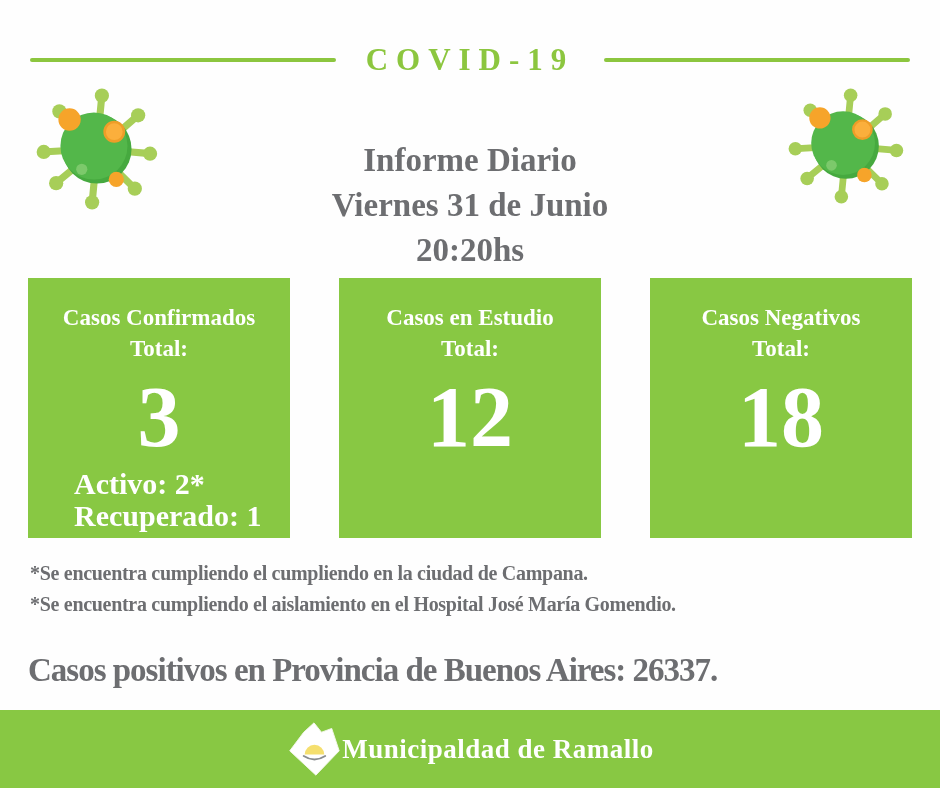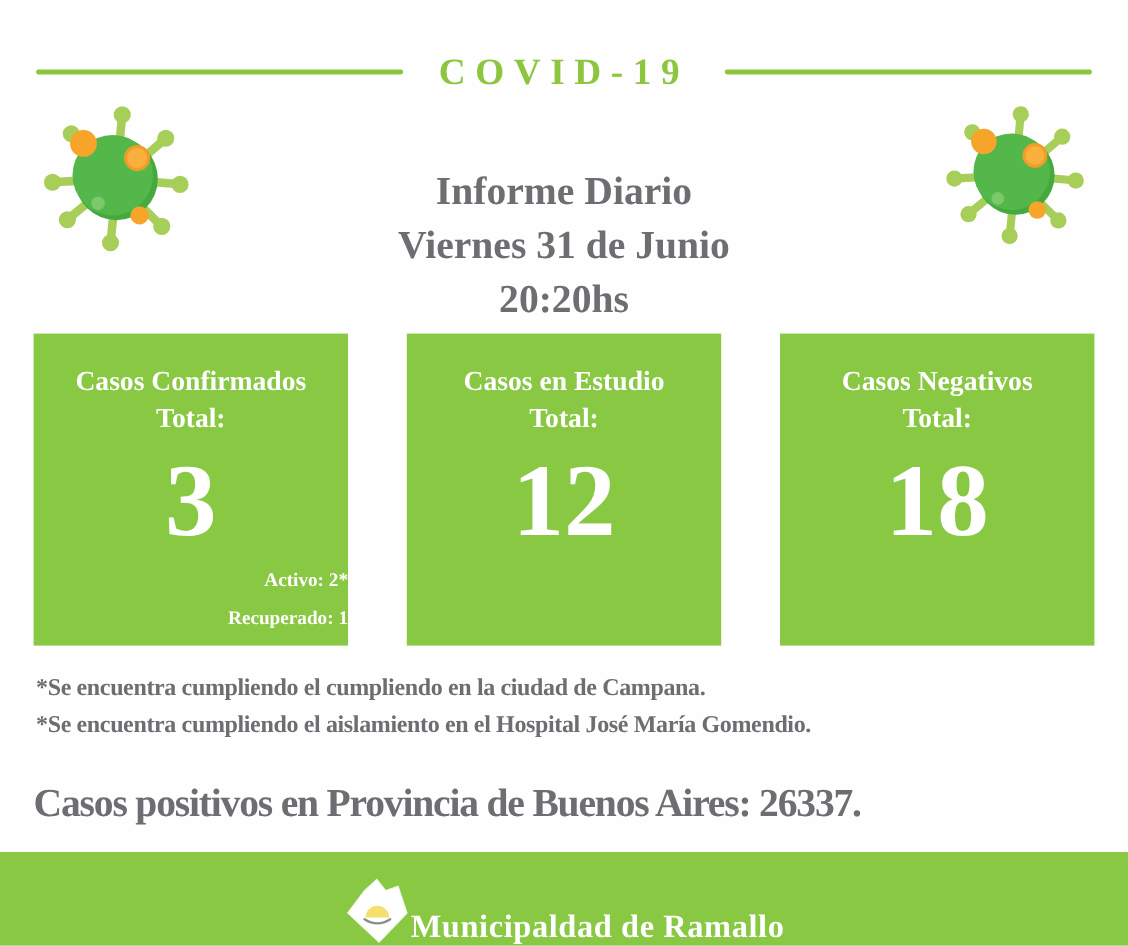--- a/index.html
+++ b/index.html
@@ -60,24 +60,24 @@
     text-align: center;
     box-sizing: border-box;
     padding-top: 24px;
   }
   .card-title { font-size: 23px; line-height: 31px; }
   .card-value {
     font-size: 86px; line-height: 1;
     margin-top: 10px;
   }
   .card-details {
-    text-align: right;
+    text-align: left;
     padding-left: 46px;
     margin-top: 8px;
-    font-size: 16px; line-height: 32px;
+    font-size: 30px; line-height: 32px;
   }
 
   
   .footnotes {
     position: absolute;
     top: 558px; left: 30px; right: 20px;
     color: #6d6e71;
     font-size: 20px; line-height: 31px;
     letter-spacing: -0.3px;
   }
@@ -89,21 +89,21 @@
     letter-spacing: -1px;
     white-space: nowrap;
   }
 
   
   .footer-bar {
     position: absolute;
     left: 0; right: 0; bottom: 0;
     height: 78px;
     background: #88c843;
-    display: flex; align-items: flex-end; justify-content: center;
+    display: flex; align-items: center; justify-content: center;
   }
   .footer-text {
     color: #ffffff;
     font-size: 27px;
     letter-spacing: 0.5px;
   }
 </style>
 </head>
 <body>
 

